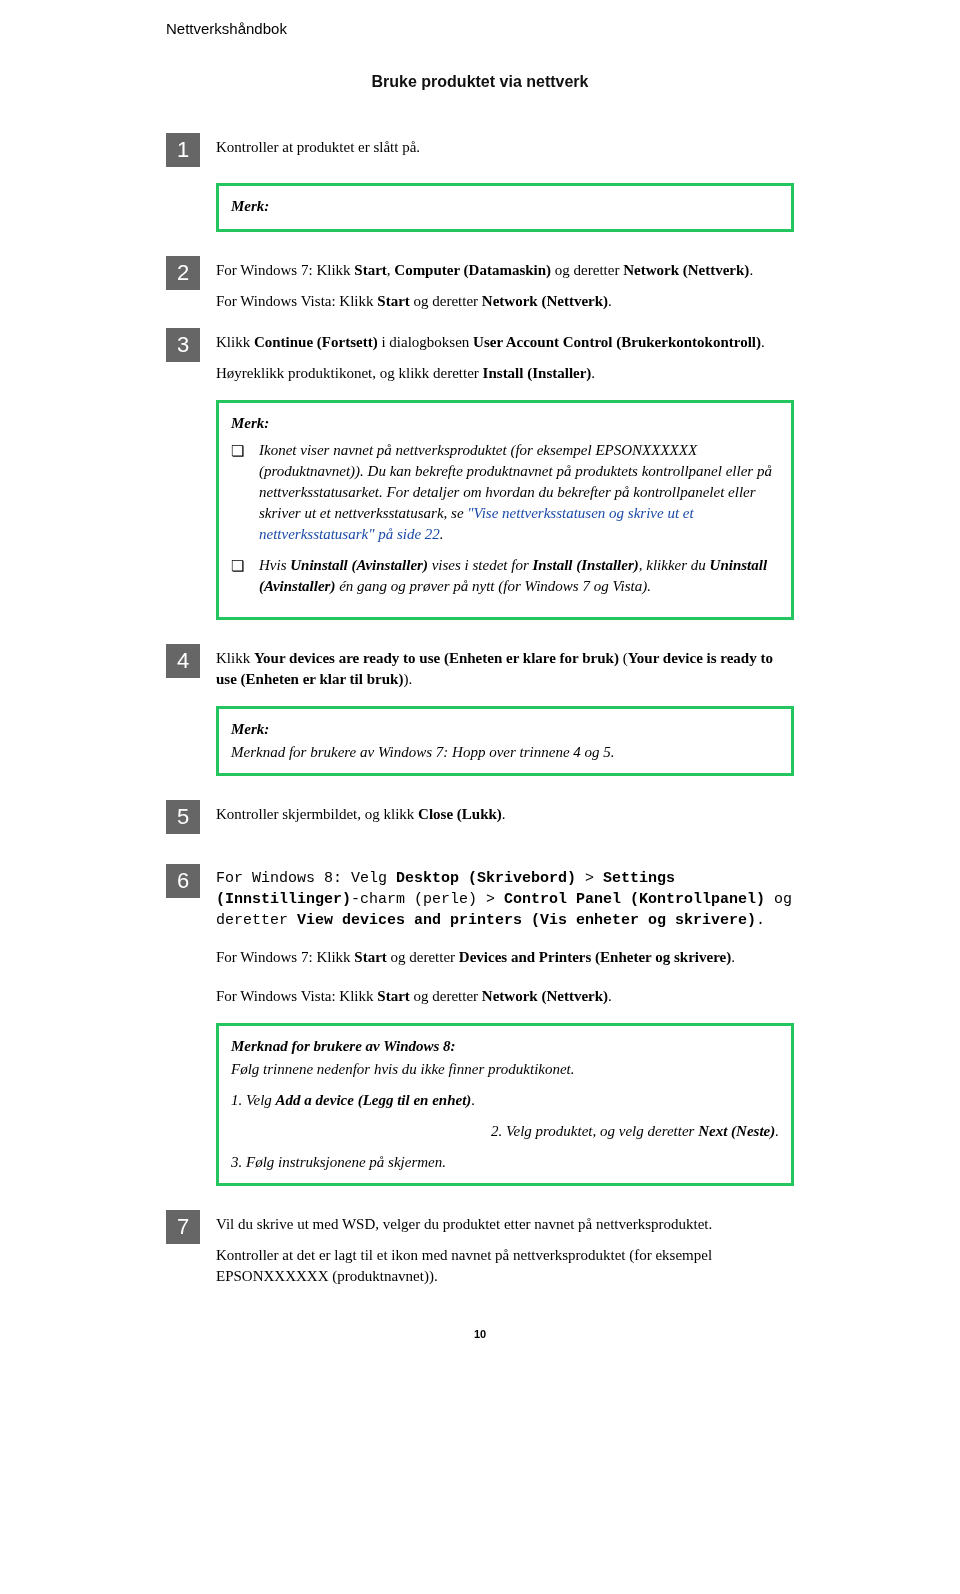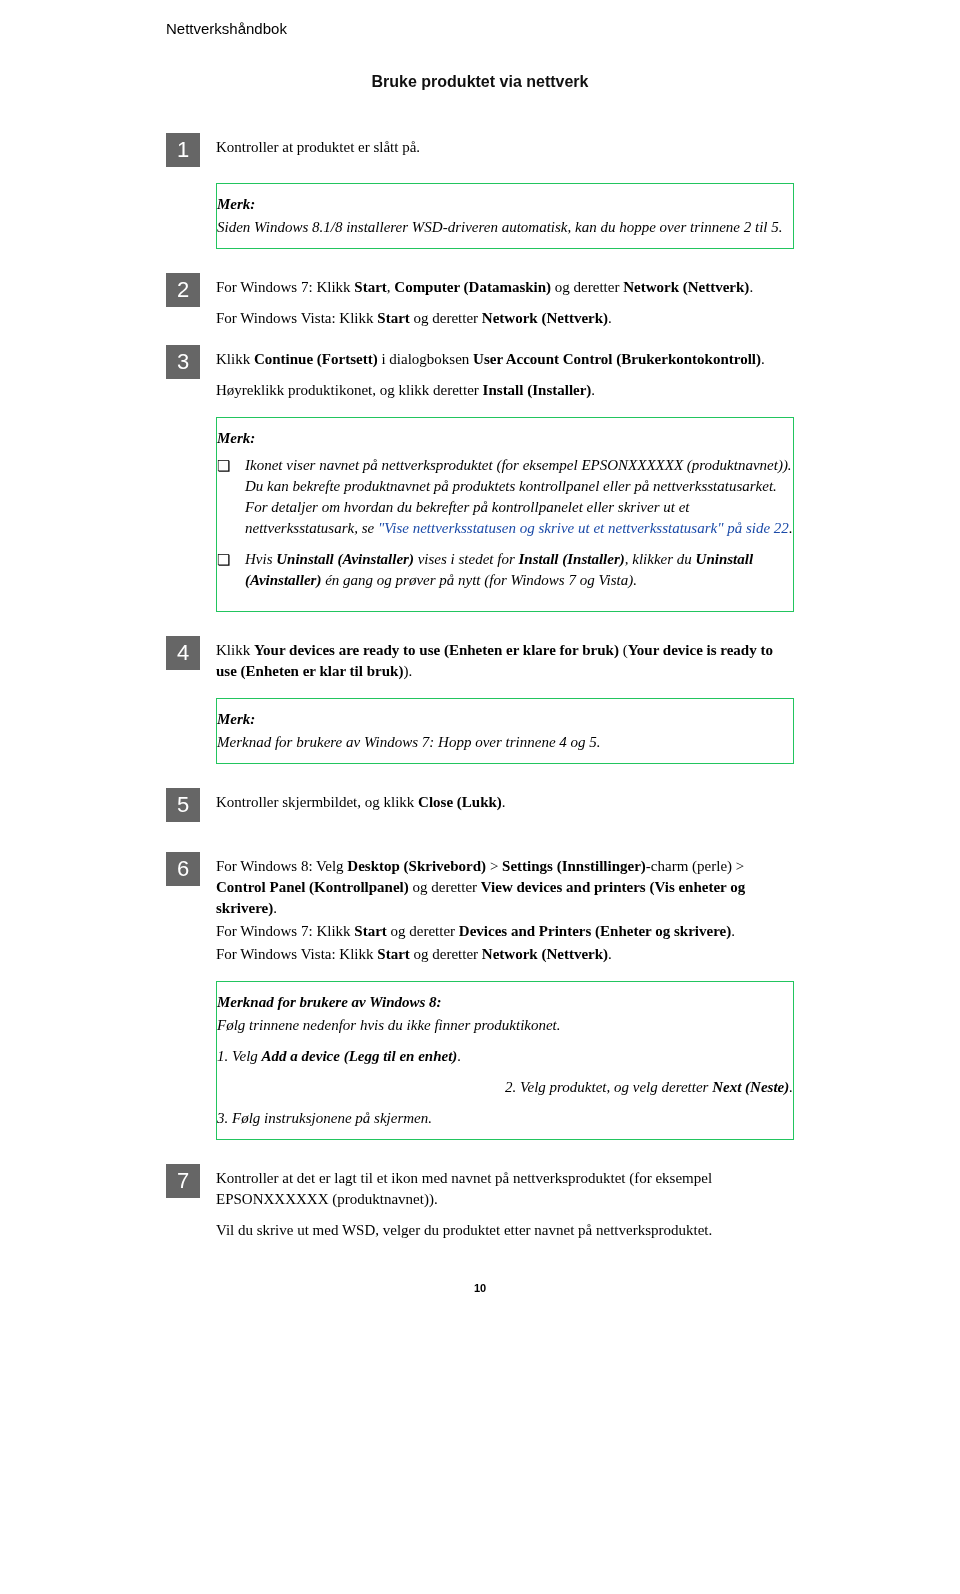--- a/index.html
+++ b/index.html
@@ -50,22 +50,22 @@
     line-height: 34px;
     margin-right: 16px;
   }
   .step-body {
     flex: 1;
     padding-top: 4px;
   }
   .step-body p { margin: 0 0 10px 0; }
   .step-body p:last-child { margin-bottom: 0; }
   .note-box {
-    border: 1px solid #22c55e;
-    padding: 10px 0;
+    border: 3px solid #22c55e;
+    padding: 10px 12px;
     margin: 14px 0 24px 50px;
   }
   .note-label {
     font-weight: bold;
     font-style: italic;
     margin: 0 0 2px 0;
   }
   .note-body {
     font-style: italic;
     margin: 0;
@@ -105,21 +105,20 @@
   <div class="section-title">Bruke produktet via nettverk</div>
 
   <div class="step">
     <div class="step-num">1</div>
     <div class="step-body">
       <p>Kontroller at produktet er slått på.</p>
     </div>
   </div>
   <div class="note-box">
     <p class="note-label">Merk:</p>
-    <p class="note-body">Siden Windows 8.1/8 installerer WSD-driveren automatisk, kan du hoppe over trinnene 2 til 5.</p>
   </div>
 
   <div class="step">
     <div class="step-num">2</div>
     <div class="step-body">
       <p><span>For Windows 7: Klikk </span><b>Start</b><span>, </span><b>Computer (Datamaskin)</b><span> og deretter </span><b>Network (Nettverk)</b><span>.</span></p>
       <p><span>For Windows Vista: Klikk </span><b>Start</b><span> og deretter </span><b>Network (Nettverk)</b><span>.</span></p>
     </div>
   </div>
 
@@ -159,37 +158,37 @@
   <div class="step" style="margin-bottom:30px;">
     <div class="step-num">5</div>
     <div class="step-body">
       <p><span>Kontroller skjermbildet, og klikk </span><b>Close (Lukk)</b><span>.</span></p>
     </div>
   </div>
 
   <div class="step">
     <div class="step-num">6</div>
     <div class="step-body">
-      <p style="margin-bottom:2px;"><span>For Windows 8: Velg </span><b>Desktop (Skrivebord)</b><span> &gt; </span><b>Settings (Innstillinger)</b><span>-charm (perle) &gt; </span><b>Control Panel (Kontrollpanel)</b><span> og deretter </span><b>View devices and printers (Vis enheter og skrivere)</b><span>.</span></p>
-      <p style="margin-bottom:2px;"><span>For Windows 7: Klikk </span><b>Start</b><span> og deretter </span><b>Devices and Printers (Enheter og skrivere)</b><span>.</span></p>
+      <p style="margin-bottom:16px;font-family:Liberation Mono, monospace;"><span>For Windows 8: Velg </span><b>Desktop (Skrivebord)</b><span> &gt; </span><b>Settings (Innstillinger)</b><span>-charm (perle) &gt; </span><b>Control Panel (Kontrollpanel)</b><span> og deretter </span><b>View devices and printers (Vis enheter og skrivere)</b><span>.</span></p>
+      <p style="margin-bottom:18px;"><span>For Windows 7: Klikk </span><b>Start</b><span> og deretter </span><b>Devices and Printers (Enheter og skrivere)</b><span>.</span></p>
       <p><span>For Windows Vista: Klikk </span><b>Start</b><span> og deretter </span><b>Network (Nettverk)</b><span>.</span></p>
     </div>
   </div>
 
   <div class="note-box">
     <p style="margin:0 0 2px 0;"><b><i>Merknad for brukere av Windows 8:</i></b></p>
     <p class="note-body" style="margin-bottom:10px;">Følg trinnene nedenfor hvis du ikke finner produktikonet.</p>
     <p class="note-body" style="margin-bottom:10px;"><span>1. Velg </span><b>Add a device (Legg til en enhet)</b><span>.</span></p>
     <p class="note-body" style="margin-bottom:10px;text-align:right;"><span>2. Velg produktet, og velg deretter </span><b>Next (Neste)</b><span>.</span></p>
     <p class="note-body">3. Følg instruksjonene på skjermen.</p>
   </div>
 
   <div class="step">
     <div class="step-num">7</div>
     <div class="step-body">
+      <p>Vil du skrive ut med WSD, velger du produktet etter navnet på nettverksproduktet.</p>
       <p>Kontroller at det er lagt til et ikon med navnet på nettverksproduktet (for eksempel EPSONXXXXXX (produktnavnet)).</p>
-      <p>Vil du skrive ut med WSD, velger du produktet etter navnet på nettverksproduktet.</p>
     </div>
   </div>
 
   <div class="footer-pagenum">10</div>
 
 </div>
 
 </body></html>

